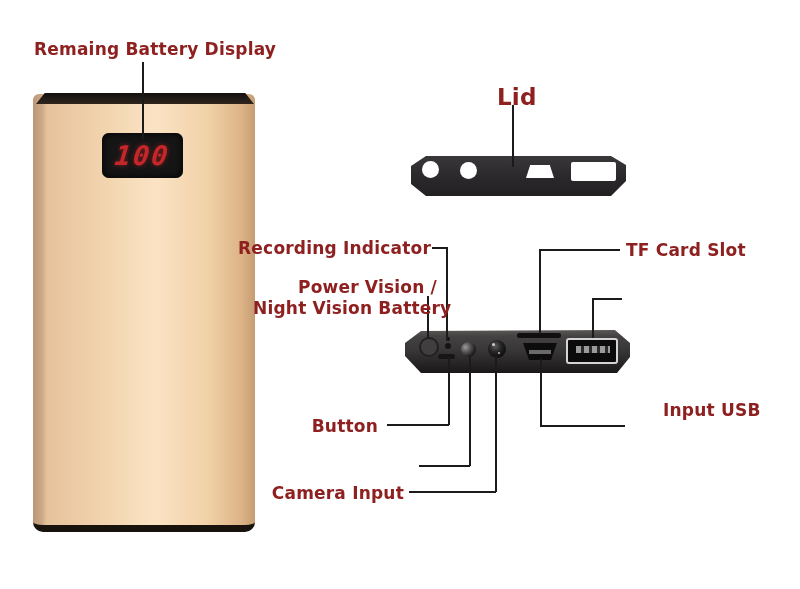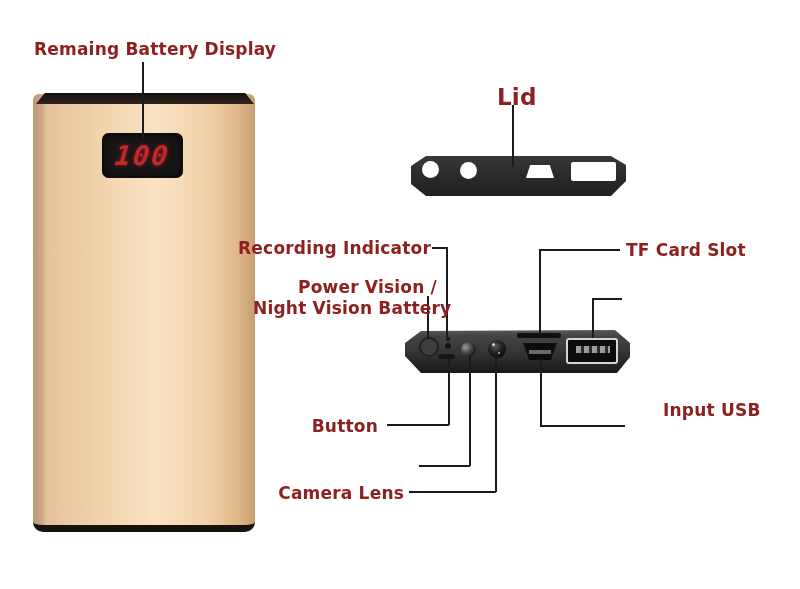--- a/index.html
+++ b/index.html
@@ -161,20 +161,20 @@
   <div class="lbl" style="right:369px;top:238px;">Recording Indicator</div>
 
   <div class="lbl lbl-center" style="left:253px;top:277px;width:184px;line-height:21px;">
     <span style="display:block;">Power Vision /</span>
     <span style="display:block;">Night Vision Battery</span>
   </div>
 
   <div class="lbl" style="right:422px;top:416px;">Button</div>
 
 
-  <div class="lbl" style="right:396px;top:483px;">Camera Lens</div>
+  <div class="lbl" style="right:396px;top:483px;">Camera Input</div>
 
   <div class="lbl" style="left:626px;top:240px;">TF Card Slot</div>
 
 
   <div class="lbl" style="left:632px;top:400px;margin-left:31px;">Input USB</div>
 
 </div>
 
 </body></html>

